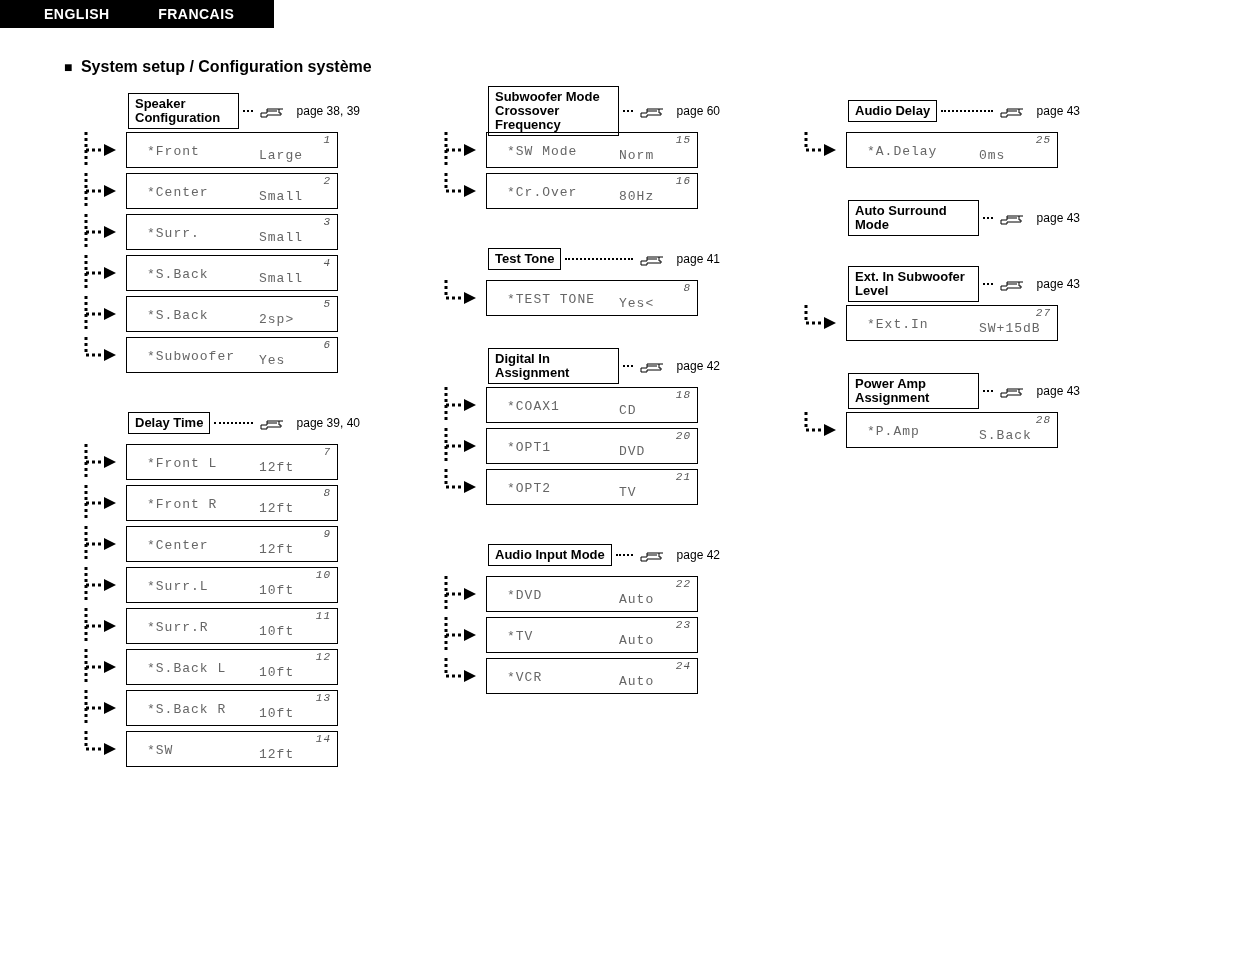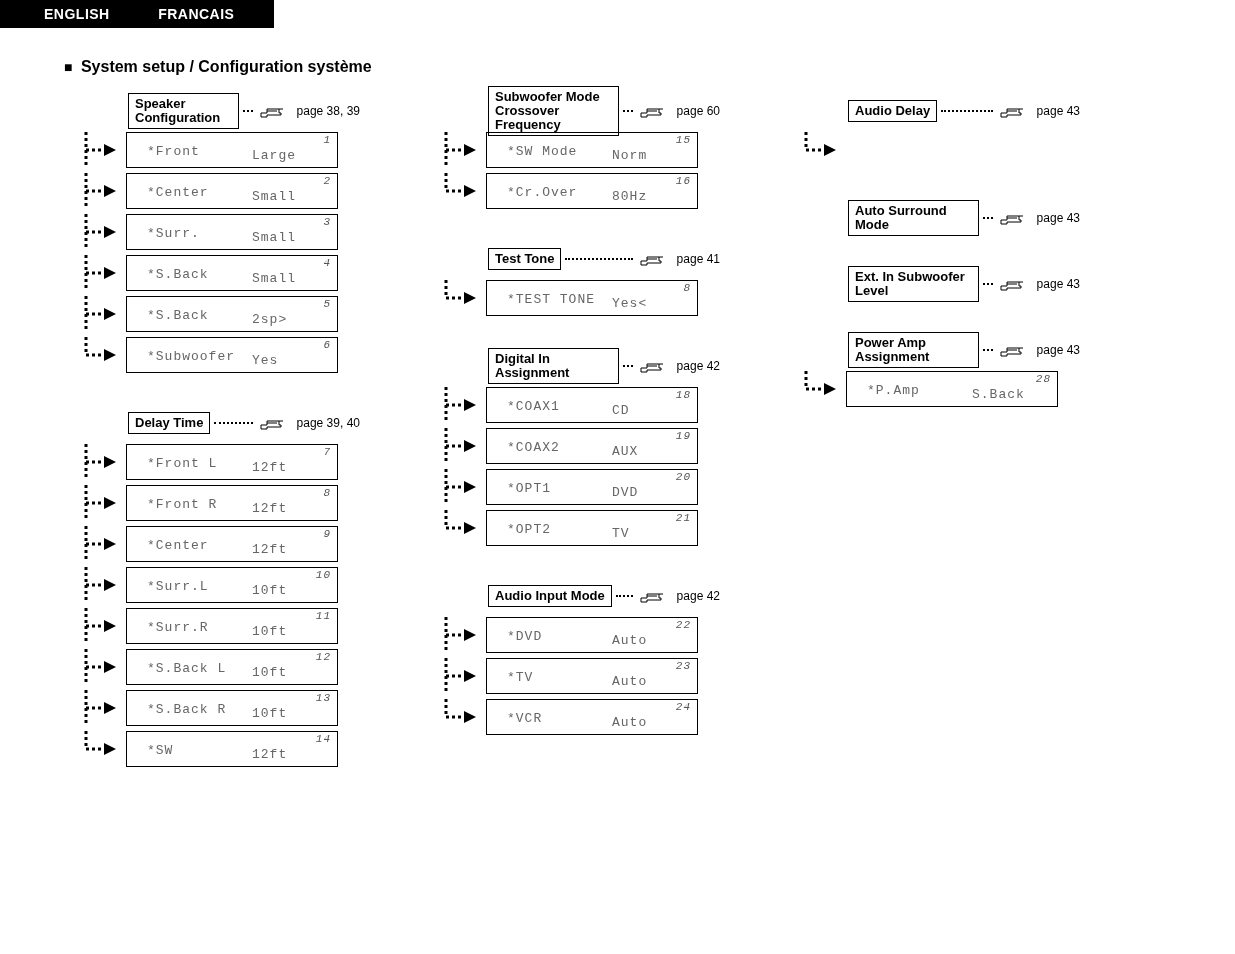--- a/index.html
+++ b/index.html
@@ -111,21 +111,21 @@
     color: #555;
   }
   .lcd-label {
     position: absolute;
     bottom: 8px;
     left: 20px;
   }
   .lcd-value {
     position: absolute;
     bottom: 4px;
-    left: 125px;
+    left: 132px;
   }
 </style>
 </head>
 <body>
 
 
 
 <div class="lang-bar">
   <span>ENGLISH</span>
   <span>FRANCAIS</span>
@@ -473,34 +473,20 @@
           </div>
           <div class="item-row">
             <svg class="arrow" width="40" height="36" viewBox="0 0 40 36">
     <g>
       <line x1="6" y1="0" x2="6" y2="36" stroke="#000" stroke-width="3" stroke-dasharray="3,3"></line>
       <line x1="6" y1="18" x2="24" y2="18" stroke="#000" stroke-width="3" stroke-dasharray="3,3"></line>
       <polygon points="24,12 36,18 24,24" fill="#000"></polygon>
     </g>
   </svg>
             <div class="lcd-box">
-              <div class="lcd-num">19</div>
-              <div class="lcd-label">*COAX2</div>
-              <div class="lcd-value">AUX</div>
-            </div>
-          </div>
-          <div class="item-row">
-            <svg class="arrow" width="40" height="36" viewBox="0 0 40 36">
-    <g>
-      <line x1="6" y1="0" x2="6" y2="36" stroke="#000" stroke-width="3" stroke-dasharray="3,3"></line>
-      <line x1="6" y1="18" x2="24" y2="18" stroke="#000" stroke-width="3" stroke-dasharray="3,3"></line>
-      <polygon points="24,12 36,18 24,24" fill="#000"></polygon>
-    </g>
-  </svg>
-            <div class="lcd-box">
               <div class="lcd-num">20</div>
               <div class="lcd-label">*OPT1</div>
               <div class="lcd-value">DVD</div>
             </div>
           </div>
           <div class="item-row">
             <svg class="arrow" width="40" height="36" viewBox="0 0 40 36">
     <g>
       <line x1="6" y1="0" x2="6" y2="18" stroke="#000" stroke-width="3" stroke-dasharray="3,3"></line>
       <line x1="6" y1="18" x2="24" y2="18" stroke="#000" stroke-width="3" stroke-dasharray="3,3"></line>
@@ -590,20 +576,25 @@
         </div>
         <div class="items-area">
           <div class="item-row">
             <svg class="arrow" width="40" height="36" viewBox="0 0 40 36">
     <g>
       <line x1="6" y1="0" x2="6" y2="18" stroke="#000" stroke-width="3" stroke-dasharray="3,3"></line>
       <line x1="6" y1="18" x2="24" y2="18" stroke="#000" stroke-width="3" stroke-dasharray="3,3"></line>
       <polygon points="24,12 36,18 24,24" fill="#000"></polygon>
     </g>
   </svg>
+            <div class="lcd-box">
+              <div class="lcd-num">25</div>
+              <div class="lcd-label">*A.Delay</div>
+              <div class="lcd-value">0ms</div>
+            </div>
           </div>
         </div>
       </div>
       <div class="block">
         <div class="block-header-row">
           <div class="block-label">Auto Surround Mode</div>
           <div class="dots"></div>
           <svg class="hand-icon" width="26" height="16" viewBox="0 0 26 16">
     <g fill="none" stroke="#000" stroke-width="1">
       <path d="M2 10 L8 10 L8 6 L20 6 L20 10 L22 10 L22 12 L8 12 L8 14 L2 14 Z"></path>
@@ -619,20 +610,36 @@
           <div class="block-label">Ext. In Subwoofer Level</div>
           <div class="dots"></div>
           <svg class="hand-icon" width="26" height="16" viewBox="0 0 26 16">
     <g fill="none" stroke="#000" stroke-width="1">
       <path d="M2 10 L8 10 L8 6 L20 6 L20 10 L22 10 L22 12 L8 12 L8 14 L2 14 Z"></path>
       <line x1="20" y1="6" x2="24" y2="6"></line>
       <line x1="8" y1="8" x2="18" y2="8"></line>
     </g>
   </svg>
           <span class="page-ref">page 43</span>
+        </div>
+        <div class="items-area">
+          <div class="item-row">
+            <svg class="arrow" width="40" height="36" viewBox="0 0 40 36">
+    <g>
+      <line x1="6" y1="0" x2="6" y2="18" stroke="#000" stroke-width="3" stroke-dasharray="3,3"></line>
+      <line x1="6" y1="18" x2="24" y2="18" stroke="#000" stroke-width="3" stroke-dasharray="3,3"></line>
+      <polygon points="24,12 36,18 24,24" fill="#000"></polygon>
+    </g>
+  </svg>
+            <div class="lcd-box">
+              <div class="lcd-num">27</div>
+              <div class="lcd-label">*Ext.In</div>
+              <div class="lcd-value">SW+15dB</div>
+            </div>
+          </div>
         </div>
       </div>
       <div class="block">
         <div class="block-header-row">
           <div class="block-label">Power Amp Assignment</div>
           <div class="dots"></div>
           <svg class="hand-icon" width="26" height="16" viewBox="0 0 26 16">
     <g fill="none" stroke="#000" stroke-width="1">
       <path d="M2 10 L8 10 L8 6 L20 6 L20 10 L22 10 L22 12 L8 12 L8 14 L2 14 Z"></path>
       <line x1="20" y1="6" x2="24" y2="6"></line>

